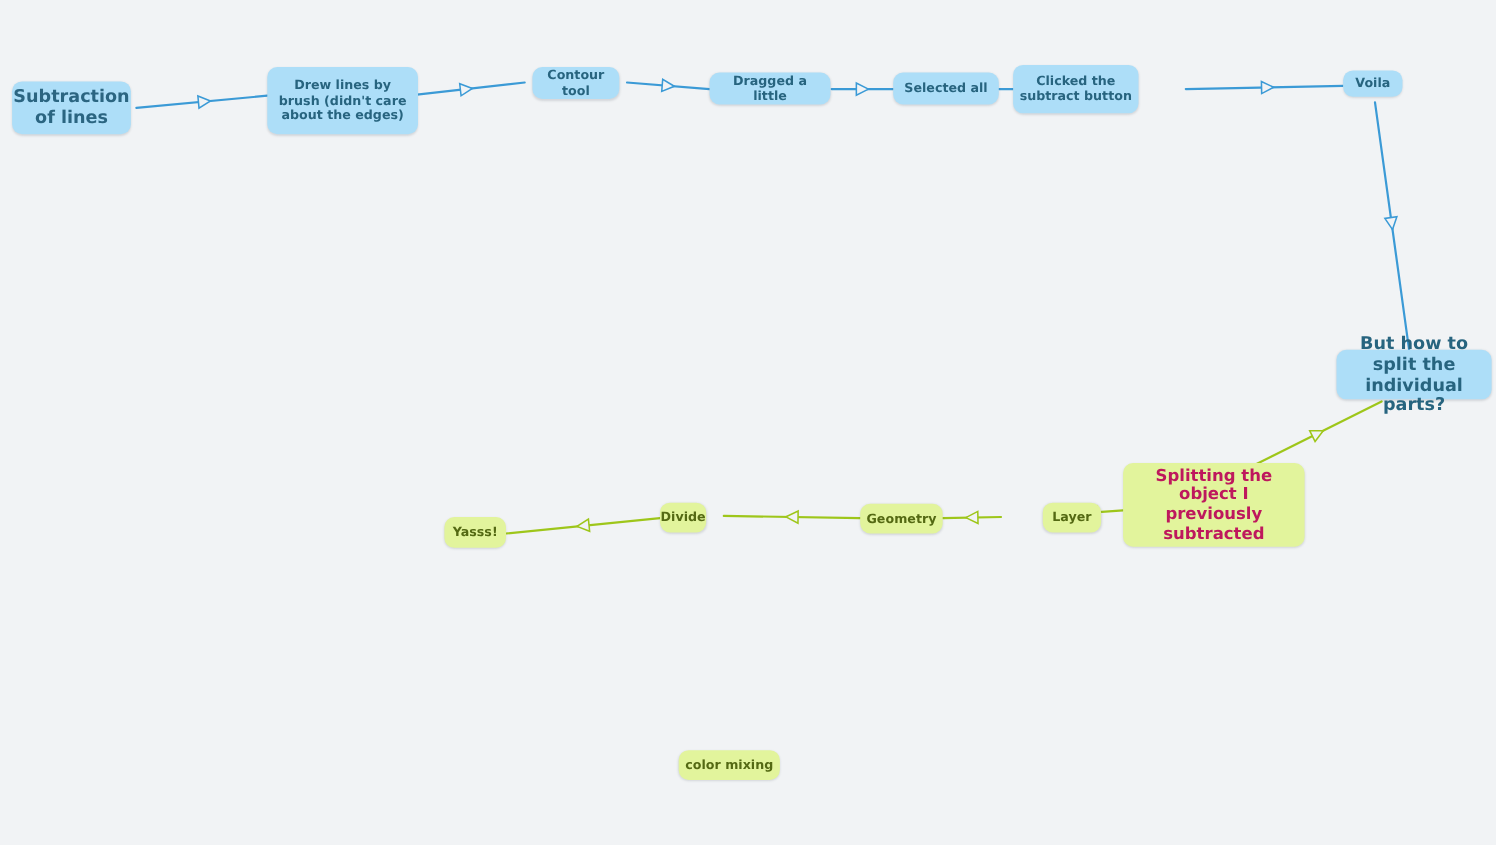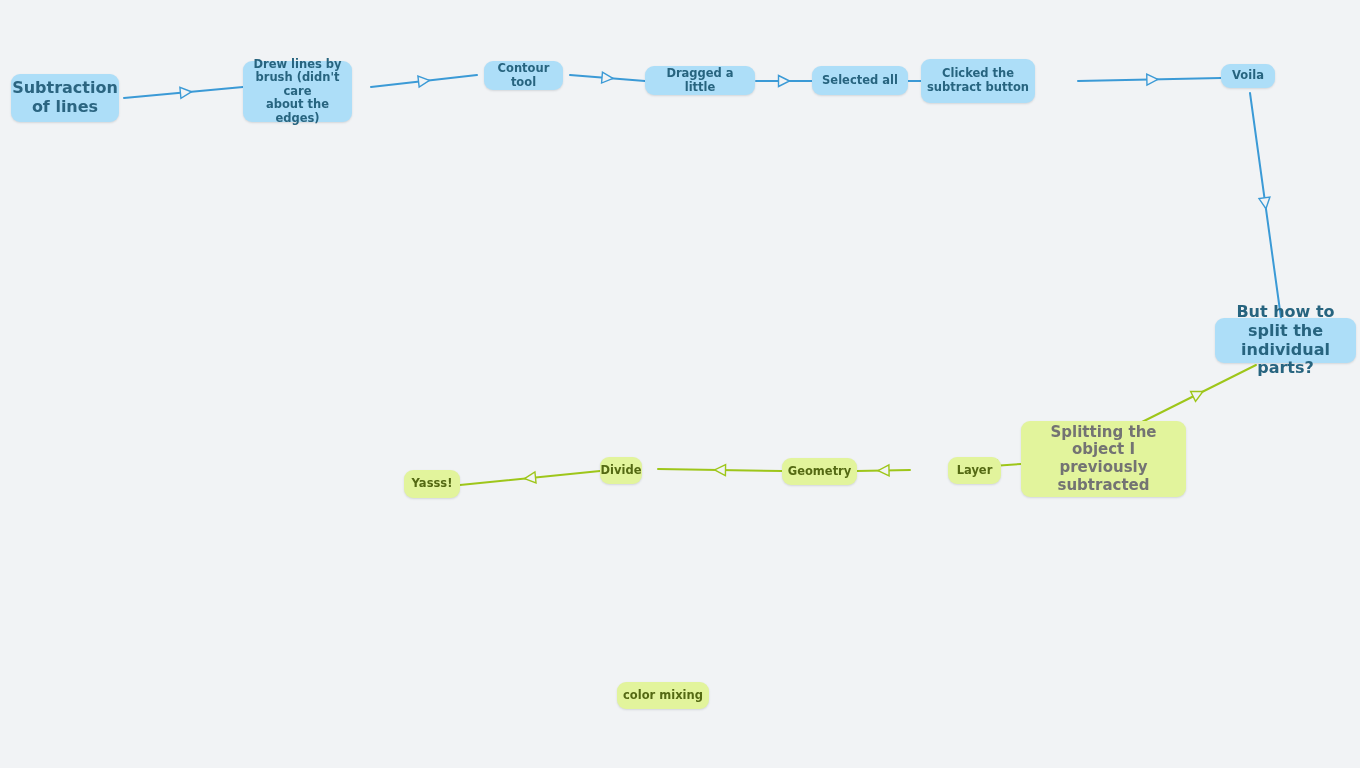--- a/index.html
+++ b/index.html
@@ -51,21 +51,21 @@
   .node.green {
     background: #e2f49c;
     color: #546913;
   }
   .node.root-blue {
     background: #addef8;
     color: #2b6581;
   }
   .node.big-green {
     background: #e2f49c;
-    color: #737373;
+    color: #be185d;
   }
 </style>
 </head>
 <body style="background: rgb(241, 243, 245);">
 
 <div id="canvas">
   <svg id="edges" viewBox="0 0 1360 768" xmlns="http://www.w3.org/2000/svg">
       <g>
         <line x1="124" y1="98" x2="243" y2="87" stroke="#3b9ad6" stroke-width="2" stroke-linecap="round"></line>
         <path d="M 5.5 0 L -5.5 -5.5 L -5.5 5.5 Z" fill="#f1f3f5" stroke="#3b9ad6" stroke-width="1.4" stroke-linejoin="miter" transform="translate(185.88,92.28) rotate(-5.281240628445118)"></path>
@@ -110,21 +110,21 @@
         <line x1="782" y1="471" x2="658" y2="469" stroke="#9ec61a" stroke-width="2" stroke-linecap="round"></line>
         <path d="M 5.5 0 L -5.5 -5.5 L -5.5 5.5 Z" fill="#f1f3f5" stroke="#9ec61a" stroke-width="1.4" stroke-linejoin="miter" transform="translate(720,470) rotate(-179.0759546472273)"></path>
       </g>
       <g>
         <line x1="600" y1="471" x2="460" y2="485" stroke="#9ec61a" stroke-width="2" stroke-linecap="round"></line>
         <path d="M 5.5 0 L -5.5 -5.5 L -5.5 5.5 Z" fill="#f1f3f5" stroke="#9ec61a" stroke-width="1.4" stroke-linejoin="miter" transform="translate(530,478) rotate(174.28940686250036)"></path>
       </g>
     </svg>
 <div class="node blue root-blue" style="left: 11px; top: 74px; width: 108px; height: 48px; font-size: 16px;"><span>Subtraction
 of lines</span></div>
-    <div class="node blue" style="left: 243px; top: 61px; width: 109px; height: 61px; font-size: 11.5px;"><span>Drew lines by
+    <div class="node blue" style="left: 243px; top: 61px; width: 137px; height: 61px; font-size: 11.5px;"><span>Drew lines by
 brush (didn't care
 about the edges)</span></div>
     <div class="node blue" style="left: 477px; top: 61px; width: 79px; height: 29px; font-size: 11.5px; margin-left: 7px;"><span>Contour tool</span></div>
     <div class="node blue" style="left: 645px; top: 66px; width: 110px; height: 29px; font-size: 11.5px;"><span>Dragged a little</span></div>
     <div class="node blue" style="left: 812px; top: 66px; width: 96px; height: 29px; font-size: 11.5px;"><span>Selected all</span></div>
     <div class="node blue" style="left: 921px; top: 59px; width: 114px; height: 44px; font-size: 11.5px;"><span>Clicked the
 subtract button</span></div>
     <div class="node blue" style="left: 1221px; top: 64px; width: 54px; height: 24px; font-size: 11.5px;"><span>Voila</span></div>
     <div class="node blue" style="left: 1215px; top: 318px; width: 141px; height: 45px; font-size: 16px;"><span>But how to split the
 individual parts?</span></div>

